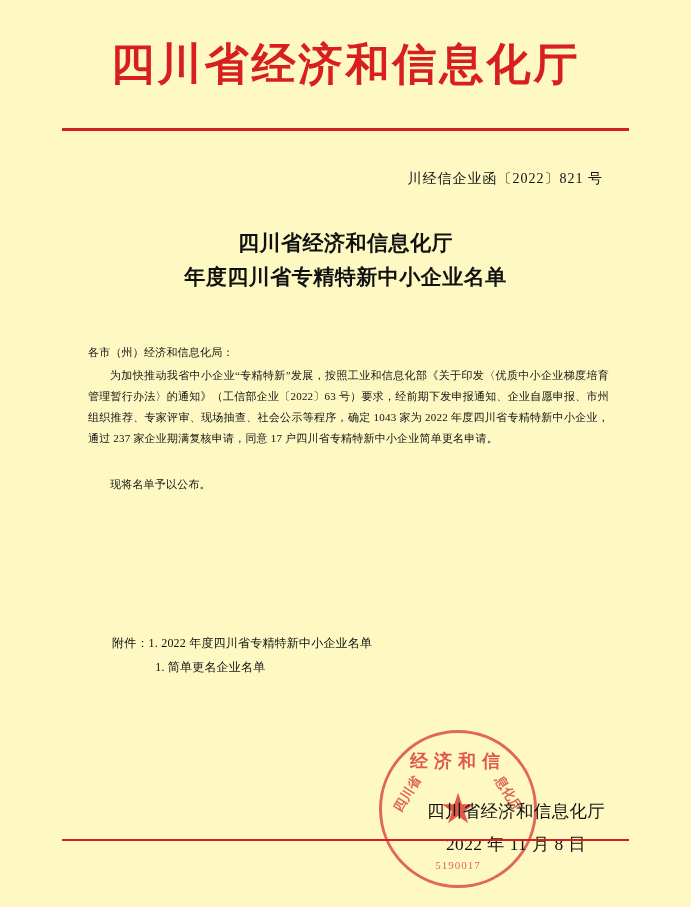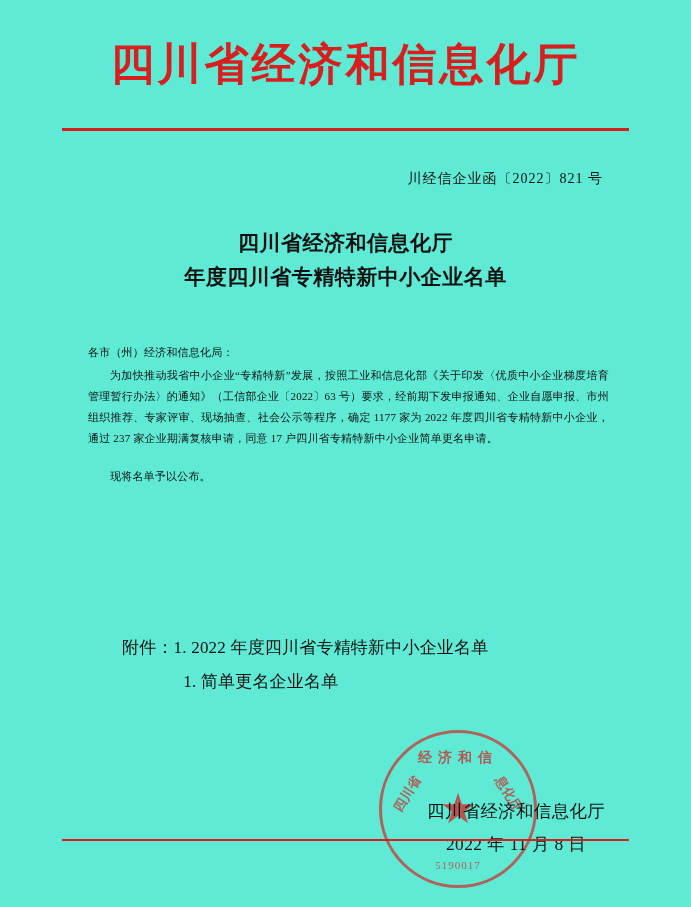--- a/index.html
+++ b/index.html
@@ -11,21 +11,21 @@
     width: 691px;
     height: 907px;
     position: relative;
     font-family: "Liberation Serif", "DejaVu Serif", serif;
     color: #111;
     overflow: hidden;
   }
   .page {
     position: absolute;
     inset: 0;
-    background: #5eead4;
+    background: #fef9c3;
   }
   
   .letterhead {
     position: absolute;
     top: 40px;
     left: 0;
     right: 0;
     text-align: center;
   }
   .letterhead-title {
@@ -75,28 +75,28 @@
     left: 88px;
     right: 82px;
     font-size: 11px;
     line-height: 1.92;
     text-align: justify;
     text-justify: inter-ideograph;
     letter-spacing: 0.2px;
   }
   .salutation { margin-bottom: 2px; }
   .para { text-indent: 2em; }
-  .para-spaced { text-indent: 2em; margin-top: 16px; }
+  .para-spaced { text-indent: 2em; margin-top: 24px; }
   
   .attach-block {
     position: absolute;
     top: 631px;
     left: 88px;
     right: 82px;
-    font-size: 17px;
+    font-size: 12px;
     line-height: 2.0;
     letter-spacing: 0.2px;
   }
   .attach-head { text-indent: 2em; }
   .attach-item { padding-left: 5.6em; }
   
   .sign-block {
     position: absolute;
     top: 795px;
     right: 86px;
@@ -126,21 +126,21 @@
     font-size: 42px;
     color: rgba(214, 36, 36, 0.85);
     line-height: 1;
   }
   .seal-text-top {
     position: absolute;
     top: 16px;
     left: 0;
     right: 0;
     text-align: center;
-    font-size: 14px;
+    font-size: 18px;
     color: rgba(214, 36, 36, 0.85);
     letter-spacing: 6px;
     font-weight: bold;
   }
   .seal-text-left {
     position: absolute;
     top: 52px;
     left: 6px;
     font-size: 13px;
     color: rgba(214, 36, 36, 0.8);
@@ -188,21 +188,21 @@
 
   <div class="doc-number">川经信企业函〔2022〕821 号</div>
 
   <div class="title-block">
     <div>四川省经济和信息化厅</div>
     <div>年度四川省专精特新中小企业名单</div>
   </div>
 
   <div class="body-block">
     <div class="salutation">各市（州）经济和信息化局：</div>
-    <div class="para">为加快推动我省中小企业“专精特新”发展，按照工业和信息化部《关于印发〈优质中小企业梯度培育管理暂行办法〉的通知》（工信部企业〔2022〕63 号）要求，经前期下发申报通知、企业自愿申报、市州组织推荐、专家评审、现场抽查、社会公示等程序，确定 1177 家为 2022 年度四川省专精特新中小企业，通过 237 家企业期满复核申请，同意 17 户四川省专精特新中小企业简单更名申请。</div>
+    <div class="para">为加快推动我省中小企业“专精特新”发展，按照工业和信息化部《关于印发〈优质中小企业梯度培育管理暂行办法〉的通知》（工信部企业〔2022〕63 号）要求，经前期下发申报通知、企业自愿申报、市州组织推荐、专家评审、现场抽查、社会公示等程序，确定 1043 家为 2022 年度四川省专精特新中小企业，通过 237 家企业期满复核申请，同意 17 户四川省专精特新中小企业简单更名申请。</div>
     <div class="para-spaced">现将名单予以公布。</div>
   </div>
 
   <div class="attach-block">
     <div class="attach-head"><span>附件：</span><span>1. 2022 年度四川省专精特新中小企业名单</span></div>
     <div class="attach-item">1. 简单更名企业名单</div>
   </div>
 
   <div class="seal">
     <div class="seal-text-top">经济和信</div>

